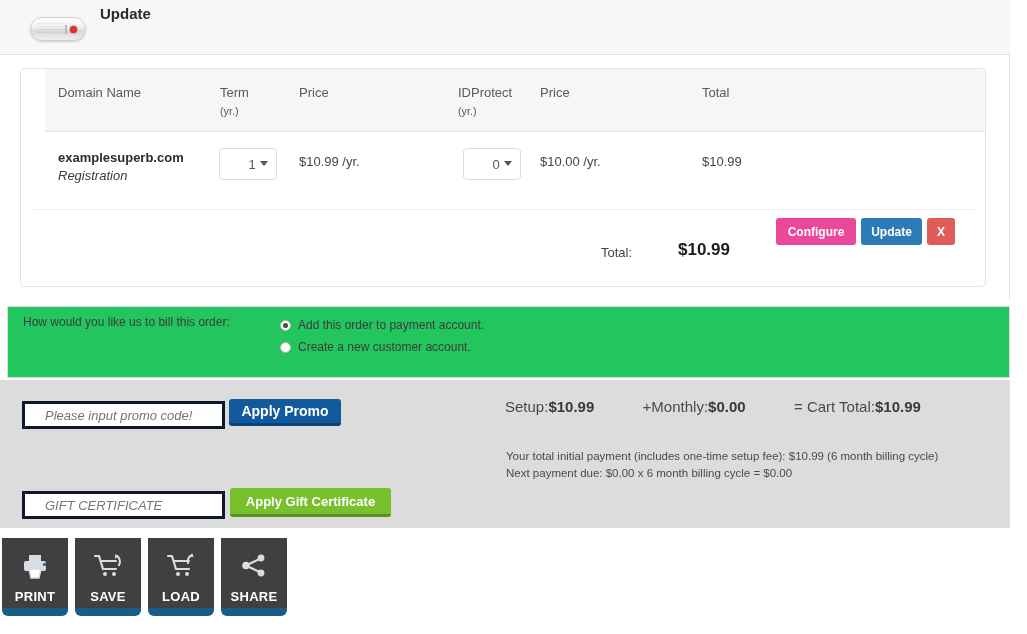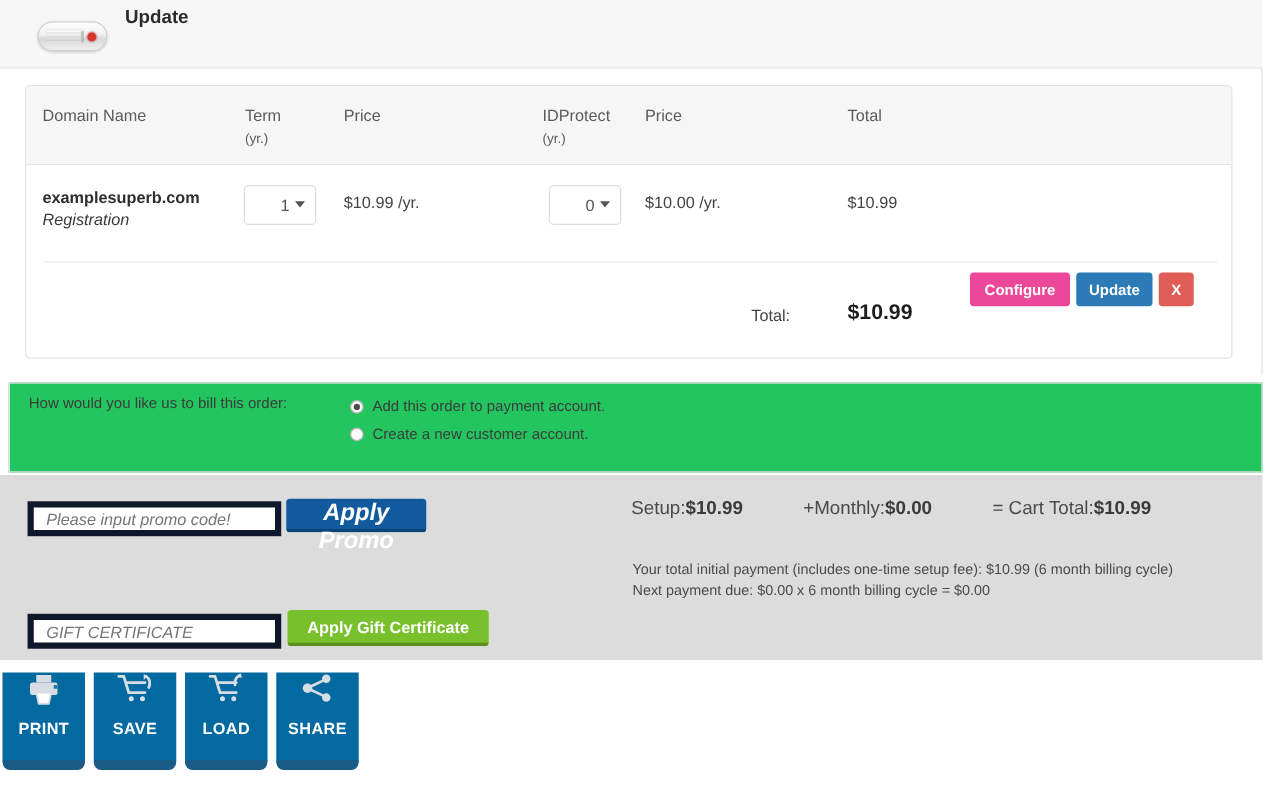--- a/index.html
+++ b/index.html
@@ -48,21 +48,21 @@
     align-self: flex-start; margin-top: 5px;
   }
 
   
   .cart-wrap {
     position: absolute; left:0; top:55px; width:1010px; height:245px;
     background:#fff; border-right:1px solid #e2e2e2;
   }
   .card {
     position:absolute; left:20px; top:13px; width:966px; height:219px;
-    background:#fff; border:1px solid #e4e4e4; border-radius:4px;
+    background:#fff; border:1px solid #e4e4e4; border-radius:4px;padding-left:24px;
   }
   .thead {
     height: 63px; background:#f6f6f6; border-bottom:1px solid #e4e4e4;
     border-radius:4px 4px 0 0; position:relative;
   }
   .th {
     position:absolute; top:14px; font-size:13px; color:#5a5a5a; line-height:19px;
   }
   .th small { display:block; }
 
@@ -117,30 +117,30 @@
     content:""; position:absolute; left:2px; top:2px; width:5px; height:5px;
     border-radius:50%; background:#4c4c4c;
   }
 
   
   .promo {
     position:absolute; left:0; top:380px; width:1010px; height:148px;
     background:#dcdcdc;
   }
   .txt {
-    height:28px; border:5px solid #0f172a; background:#fff;
-    font-size:13px; font-style:italic; color:#be185d; padding:0 10px;
+    height:28px; border:3px solid #0f172a; background:#fff;
+    font-size:13px; font-style:italic; color:#be185d; padding:0 20px;
     font-family:"Liberation Sans", sans-serif;
   }
   .promo-input { position:absolute; left:22px; top:21px; width:203px; }
   .btn-promo {
     position:absolute; left:229px; top:19px; width:112px; height:27px;
     background:#115a9e; border-bottom:3px solid #0b4476; border-radius:3px;
-    color:#fff; font-size:19px; font-weight:bold; border-left:none; border-right:none; border-top:none;
-    cursor:pointer; font-family:"Liberation Sans", sans-serif;font-style:italic;
+    color:#fff; font-size:14px; font-weight:bold; border-left:none; border-right:none; border-top:none;
+    cursor:pointer; font-family:"Liberation Sans", sans-serif;
   }
   .gift-input { position:absolute; left:22px; top:111px; width:203px; height:28px; font-style:italic; }
   .btn-gift {
     position:absolute; left:230px; top:108px; width:161px; height:29px;
     background:#78c02c; border-bottom:3px solid #5a9120; border-radius:3px;
     color:#fff; font-size:13px; font-weight:bold; border-left:none; border-right:none; border-top:none;
     cursor:pointer; font-family:"Liberation Sans", sans-serif;
   }
 
   .totals-line { position:absolute; top:18px; left:505px; font-size:15px; color:#4a4a4a; white-space:nowrap; }
@@ -148,22 +148,22 @@
   .totals-line .seg b { font-weight:bold; color:#3a3a3a; }
   .gap1 { display:inline-block; width:40px; }
   .gap2 { display:inline-block; width:40px; }
 
   .fineprint { position:absolute; left:506px; top:68px; font-size:11.5px; color:#4a4a4a; line-height:17px; }
 
   
   .bottom { position:absolute; left:0; top:528px; width:1027px; height:106px; background:#fff; }
   .iconbtn {
     position:absolute; top:10px; width:66px; height:78px;
-    background:#0369a1; border-bottom:8px solid #1b5c87; border-radius:0 0 6px 6px;
-    color:#fff; display:flex; flex-direction:column; align-items:center; 
+    background:#404040; border-bottom:8px solid #1b5c87; border-radius:0 0 6px 6px;
+    color:#fff; display:flex; flex-direction:column; align-items:center; justify-content:flex-end;
     padding-bottom:4px; cursor:pointer;
   }
   .iconbtn .lbl { font-size:13px; font-weight:bold; letter-spacing:.3px; }
   .iconbtn .gly { margin-bottom:6px; }
   .ib1 { left:2px; } .ib2 { left:75px; } .ib3 { left:148px; } .ib4 { left:221px; }
 </style>
 </head>
 <body>
 
 <div id="page">

